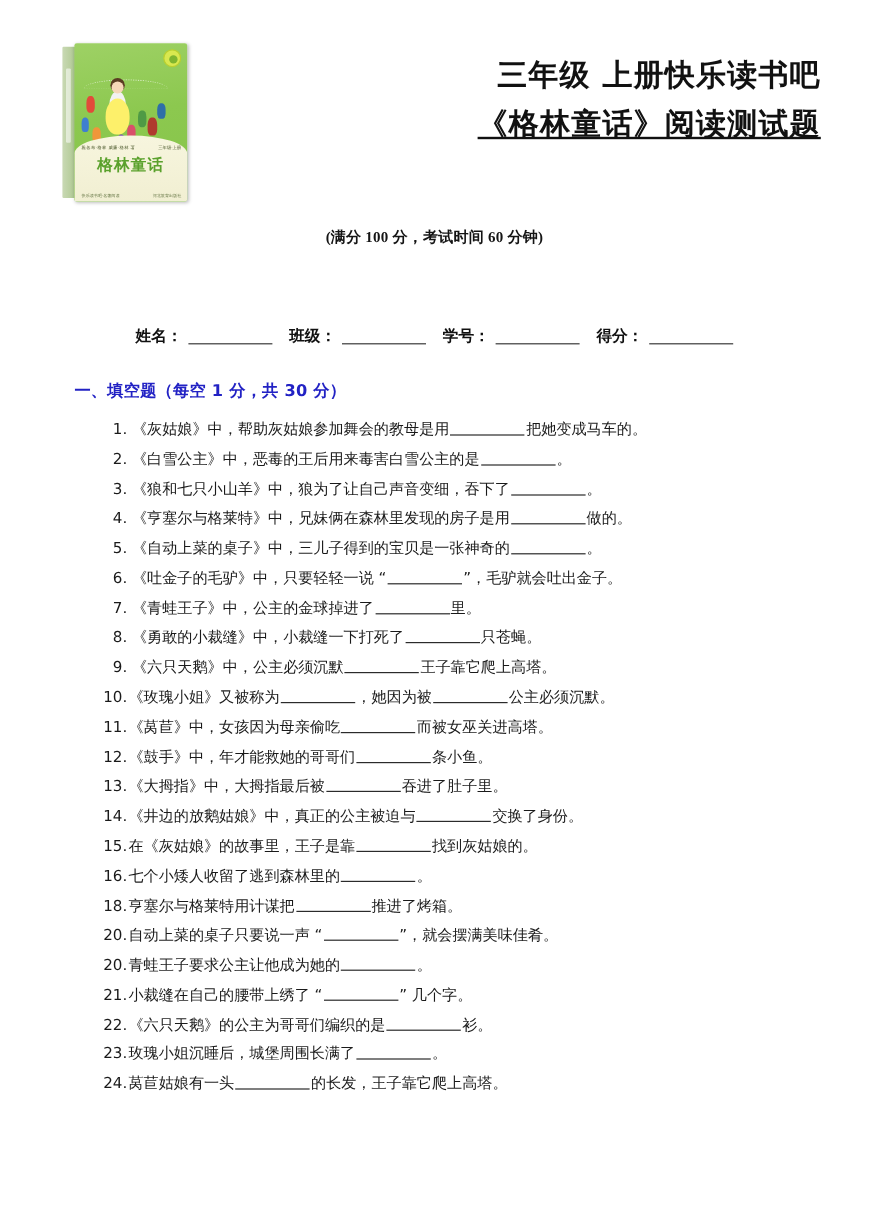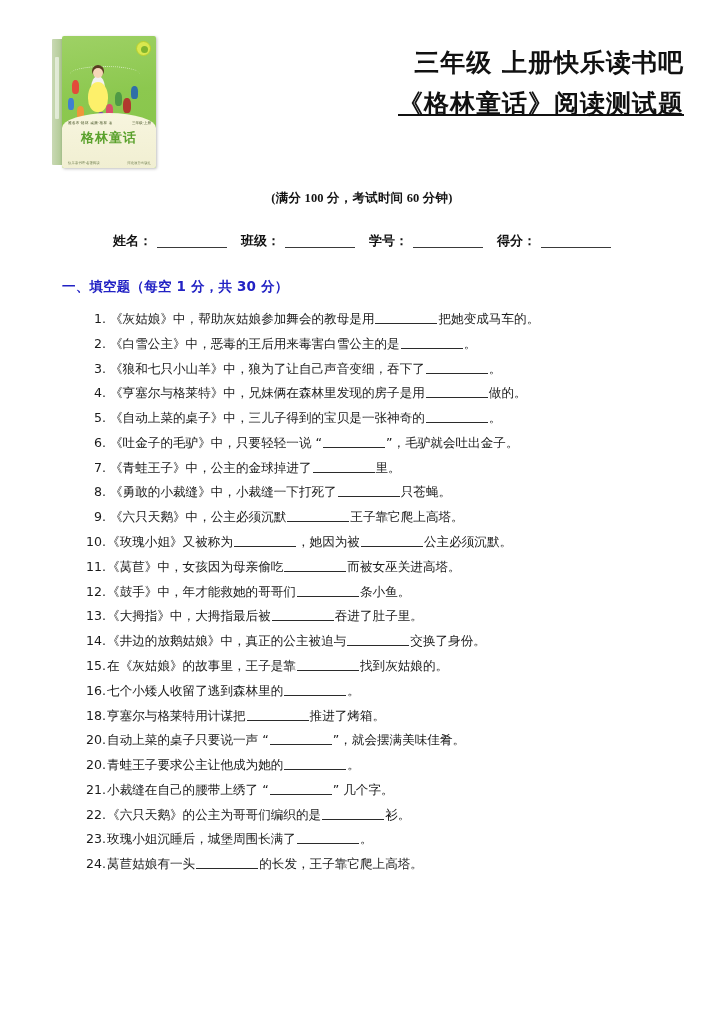--- a/index.html
+++ b/index.html
@@ -210,21 +210,21 @@
     font-size: 13px;
     font-weight: bold;
     color: #111;
   }
   .info-field {
     display: flex;
     align-items: center;
     margin-right: 14px;
     white-space: nowrap;
   }
-  .info-field:last-child { margin-right: 0; }
+  .info-field:last-child { margin-right: 0; margin-top: 39px; }
   .info-label { margin-right: 5px; }
   .info-blank {
     display: inline-block;
     width: 70px;
     border-bottom: 1.4px solid #3a3a3a;
     height: 13px;
   }
 
   
   .section-heading {

